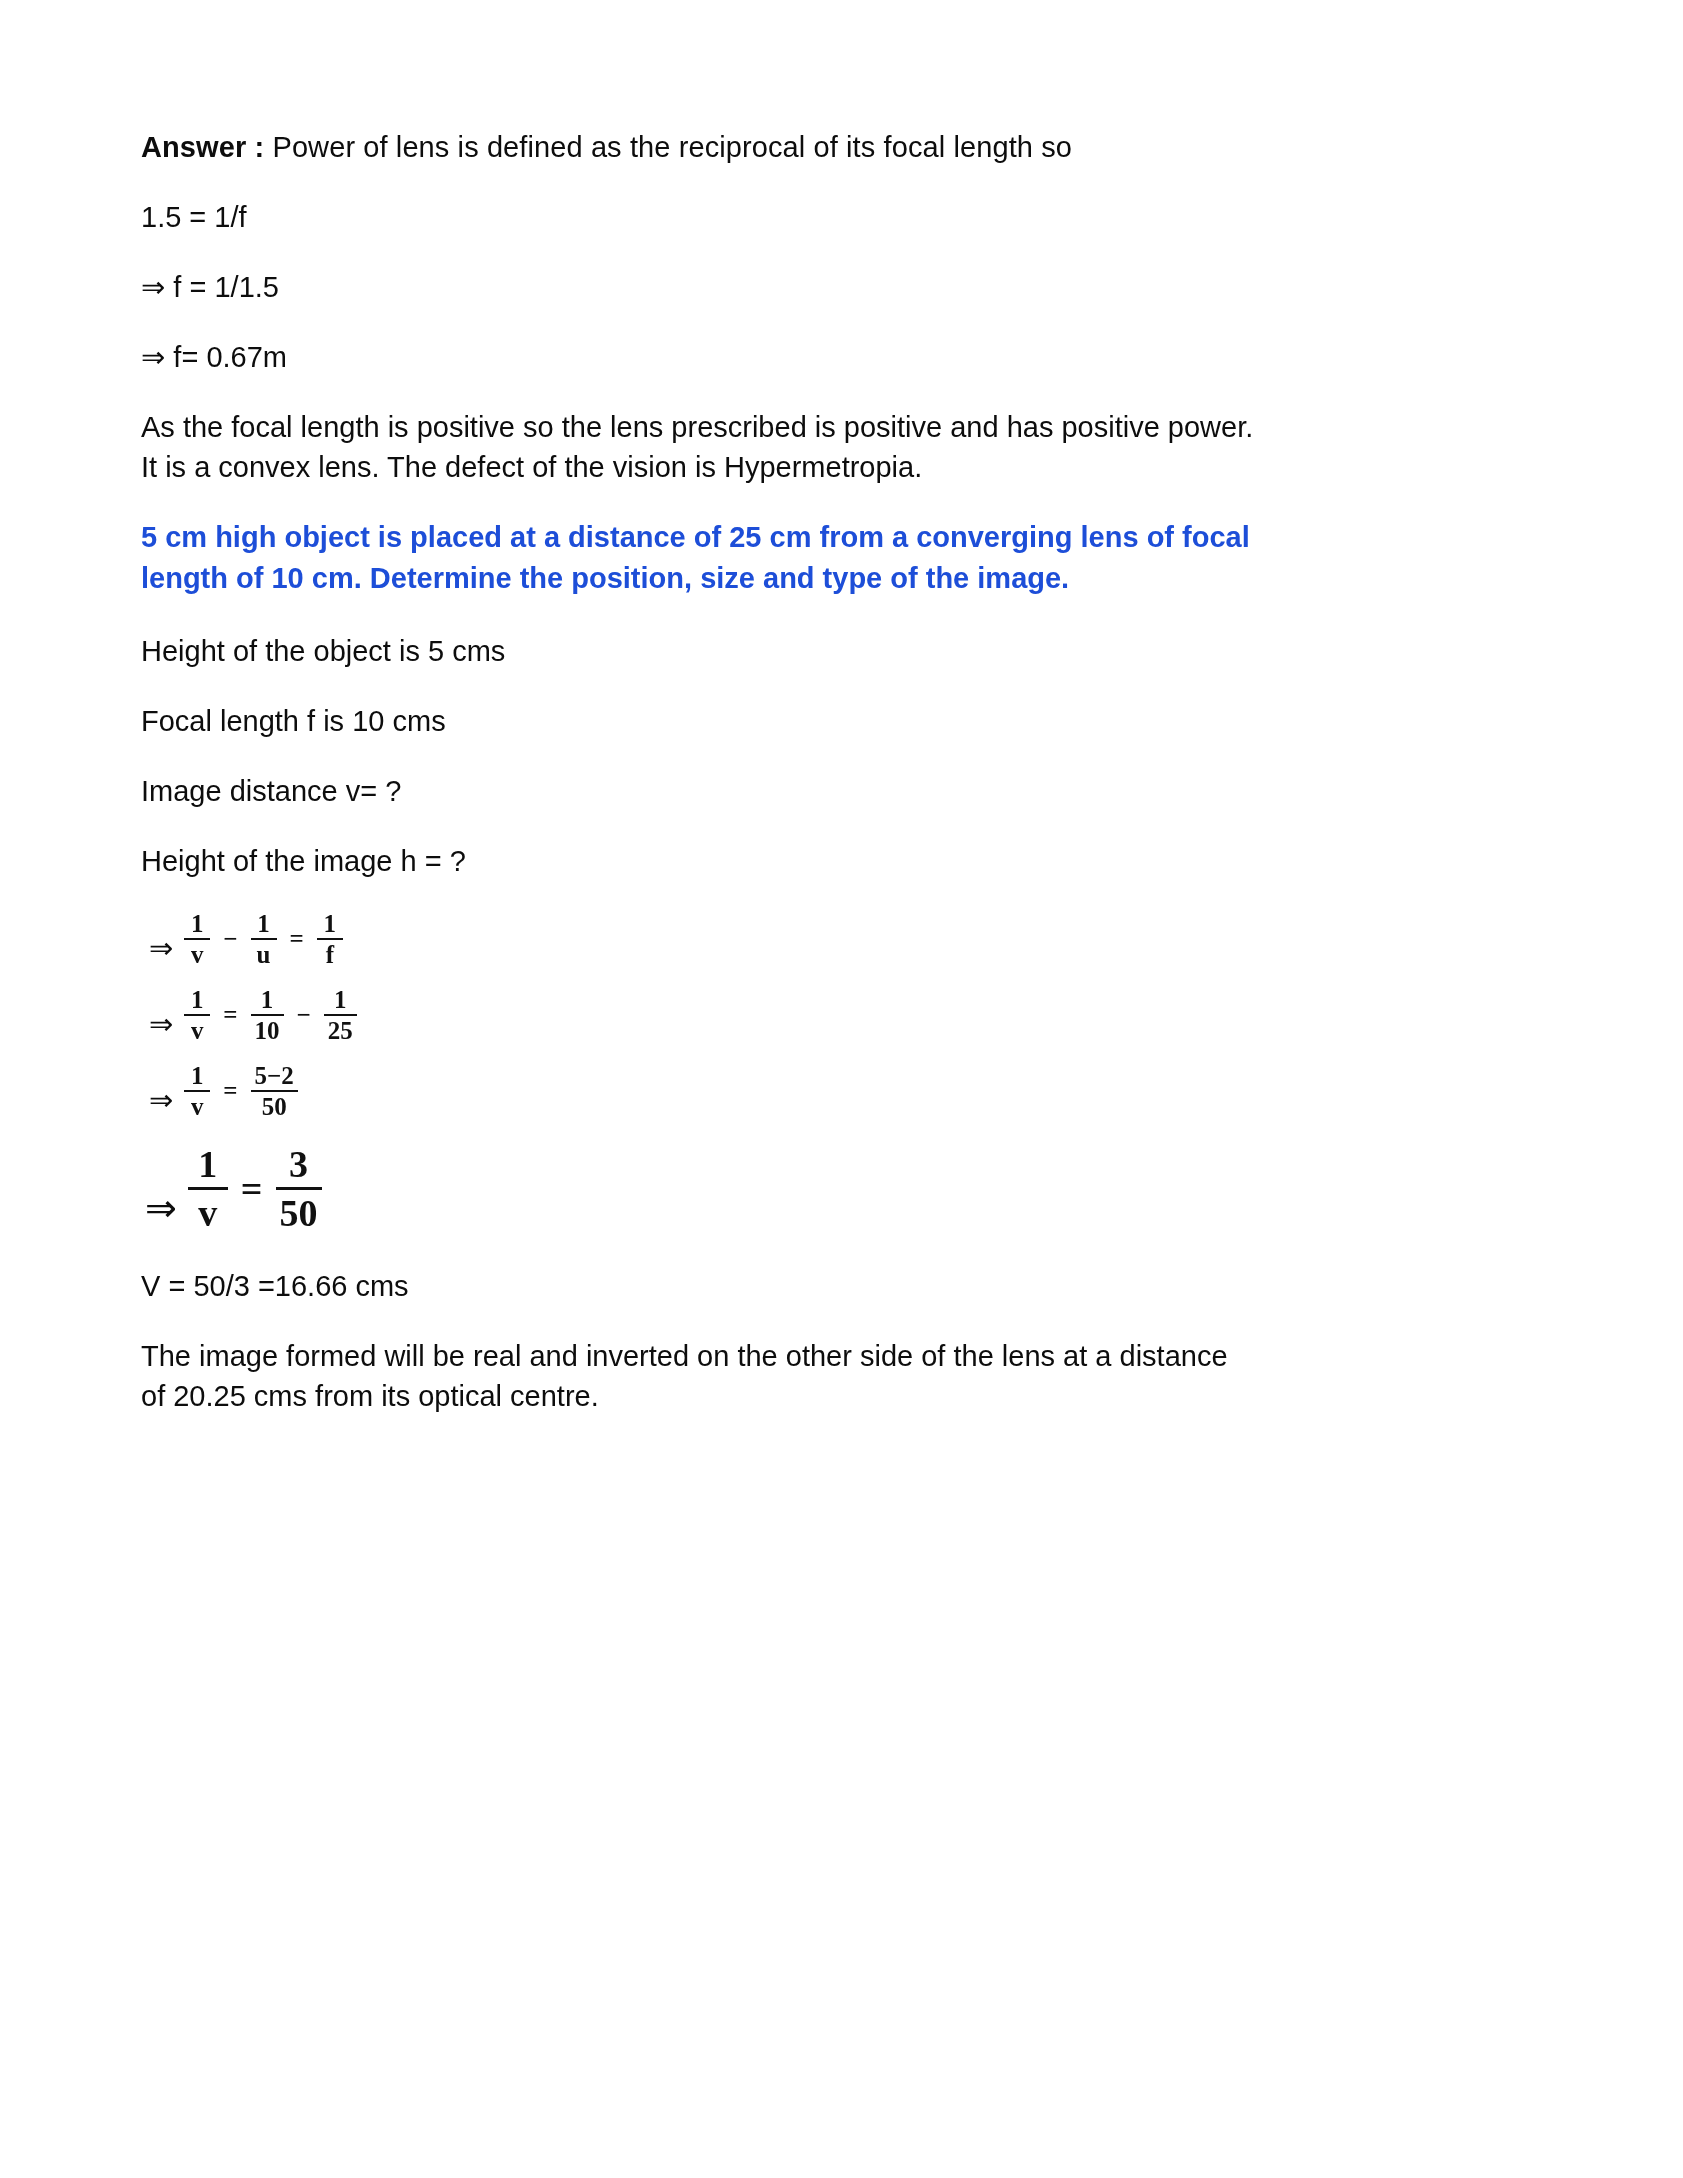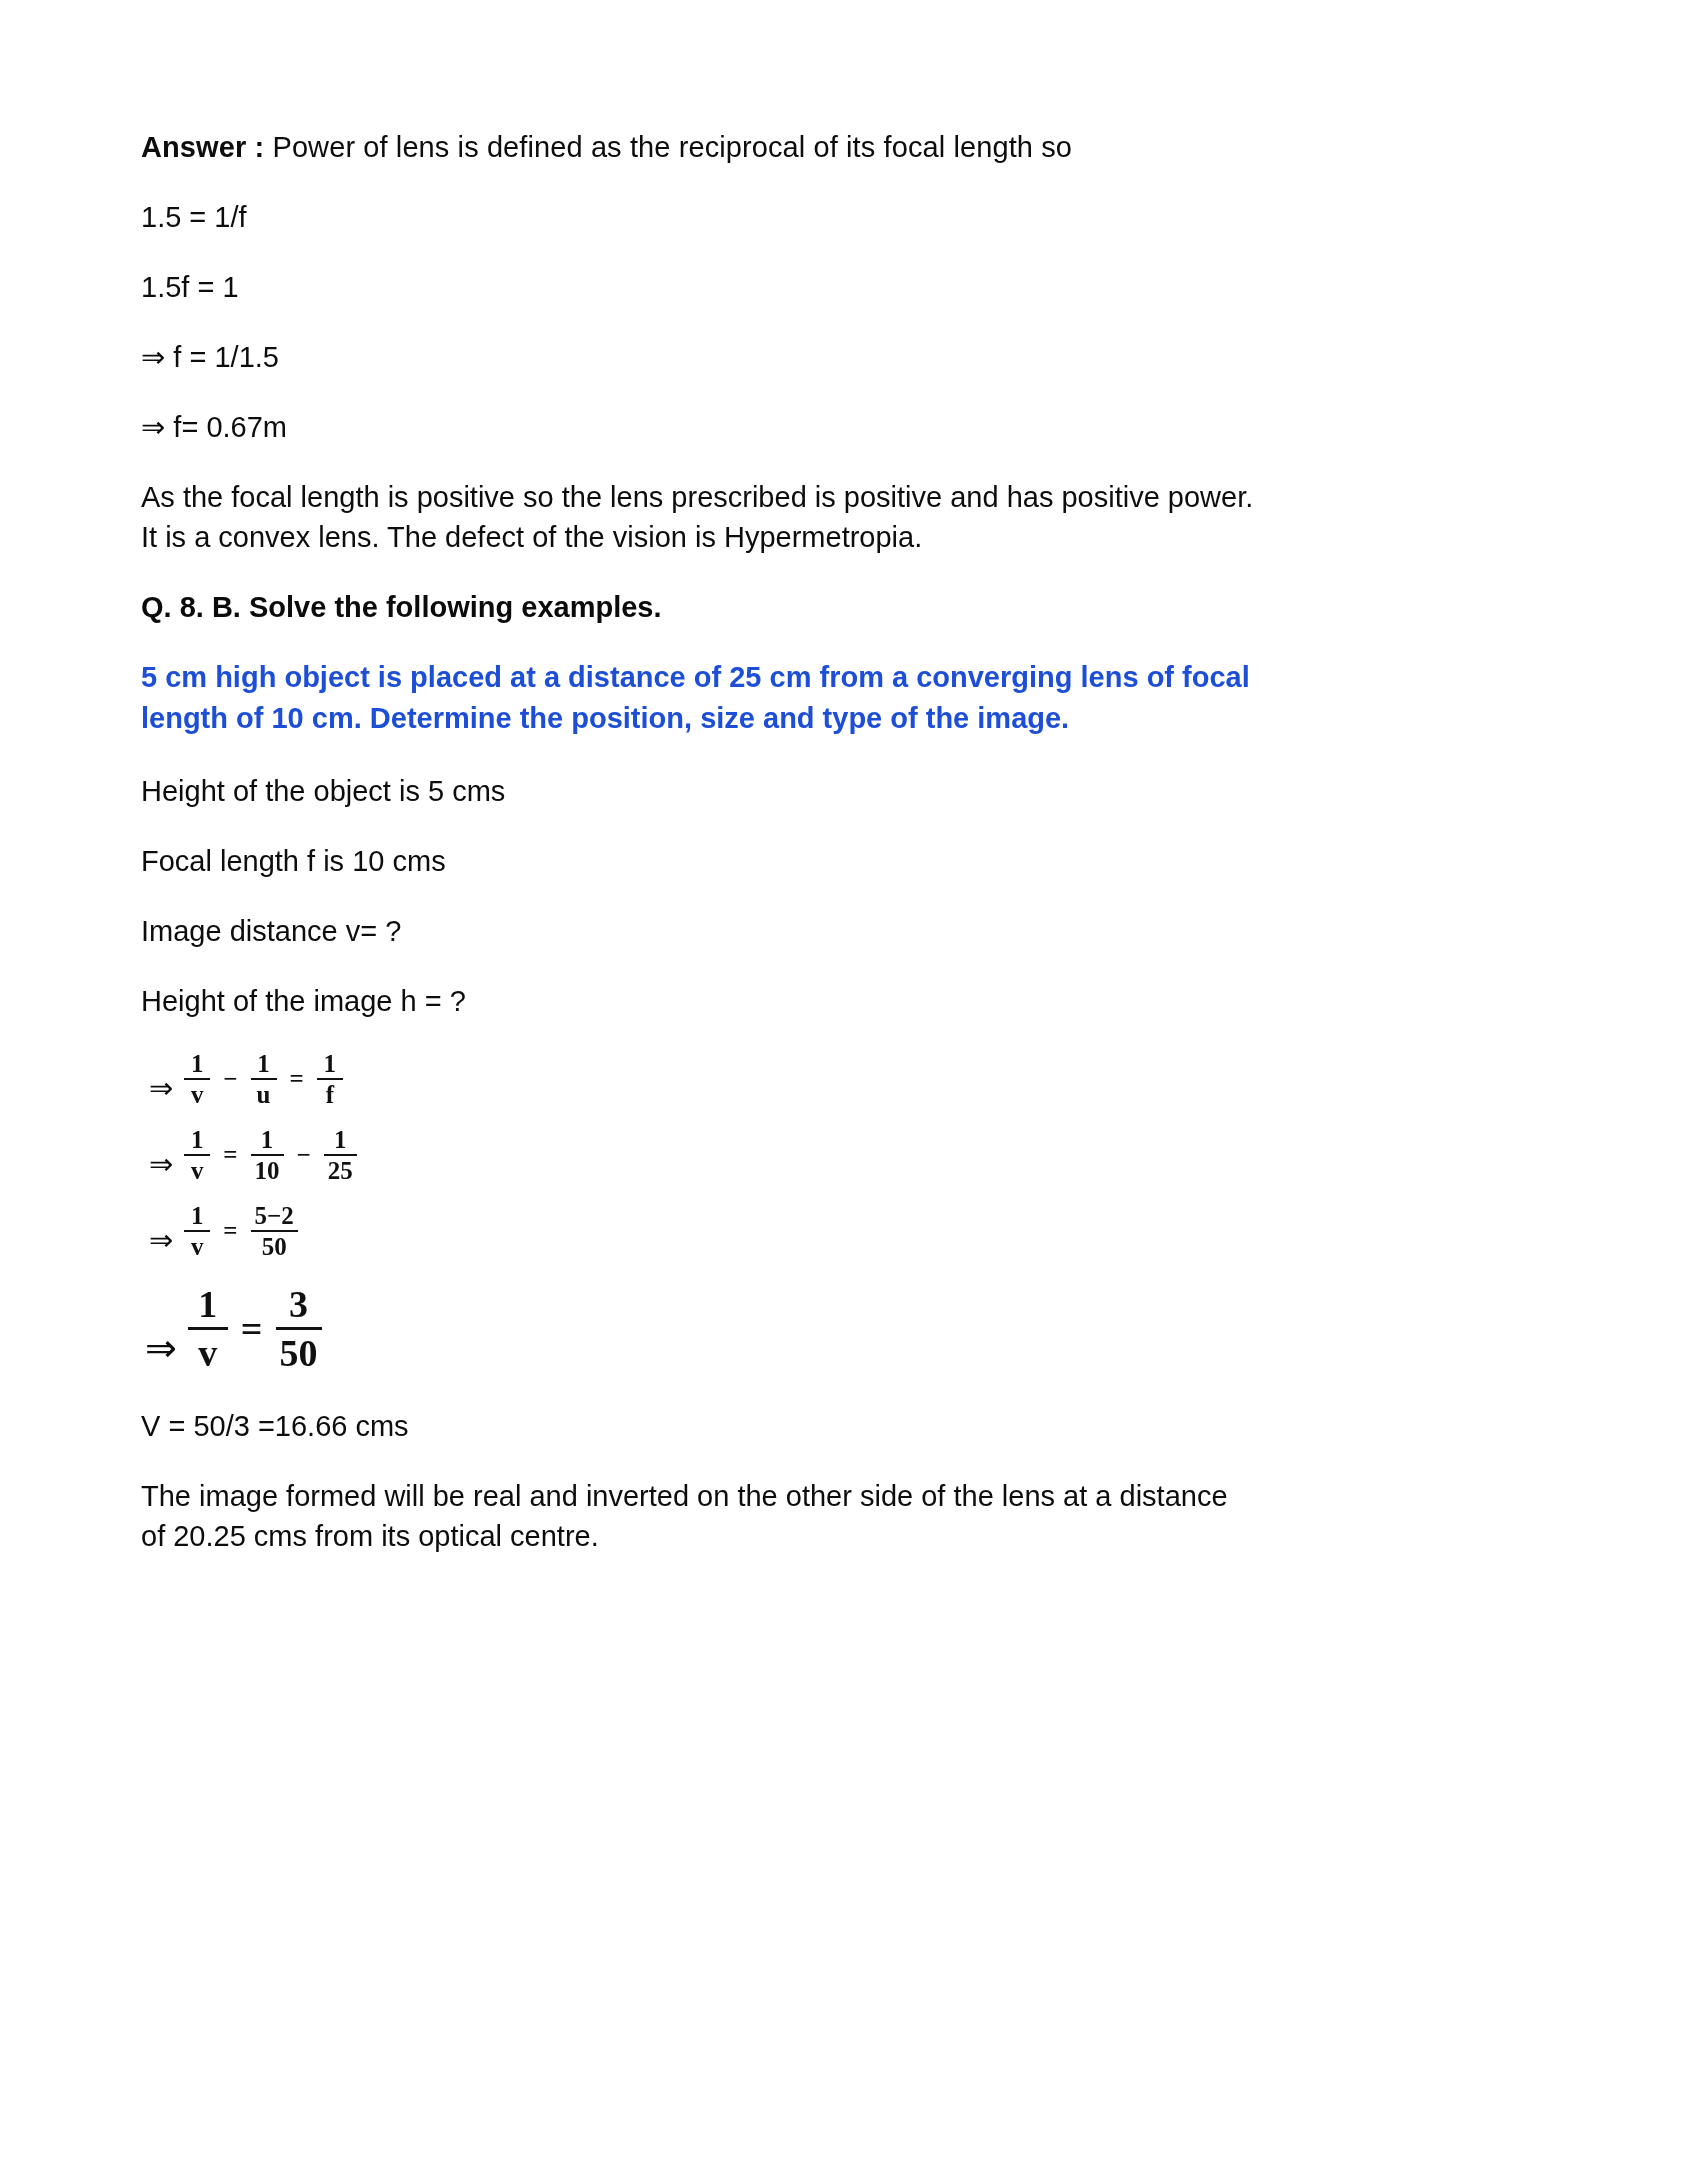--- a/index.html
+++ b/index.html
@@ -138,27 +138,25 @@
 </style>
 </head>
 <body>
 
 <div class="page">
   <div class="content">
 
     <p class="para"><span class="lbl">Answer :</span><span> Power of lens is defined as the reciprocal of its focal length so</span></p>
 
     <p class="eq-line">1.5 = 1/f</p>
-    <p class="eq-line">1.5f = 1</p>
     <p class="eq-line">⇒ f = 1/1.5</p>
     <p class="eq-line">⇒ f= 0.67m</p>
 
     <p class="body-para">As the focal length is positive so the lens prescribed is positive and has positive power. It is a convex lens. The defect of the vision is Hypermetropia.</p>
 
-    <p class="heading">Q. 8. B. Solve the following examples.</p>
 
     <p class="qstatement">5 cm high object is placed at a distance of 25 cm from a converging lens of focal length of 10 cm. Determine the position, size and type of the image.</p>
 
 
     <p class="eq-line">Height of the object is 5 cms</p>
     <p class="eq-line">Focal length f is 10 cms</p>
     <p class="eq-line">Image distance v= ?</p>
     <p class="eq-line">Height of the image h = ?</p>
 
     <div class="math-row m-sm row-f1">

